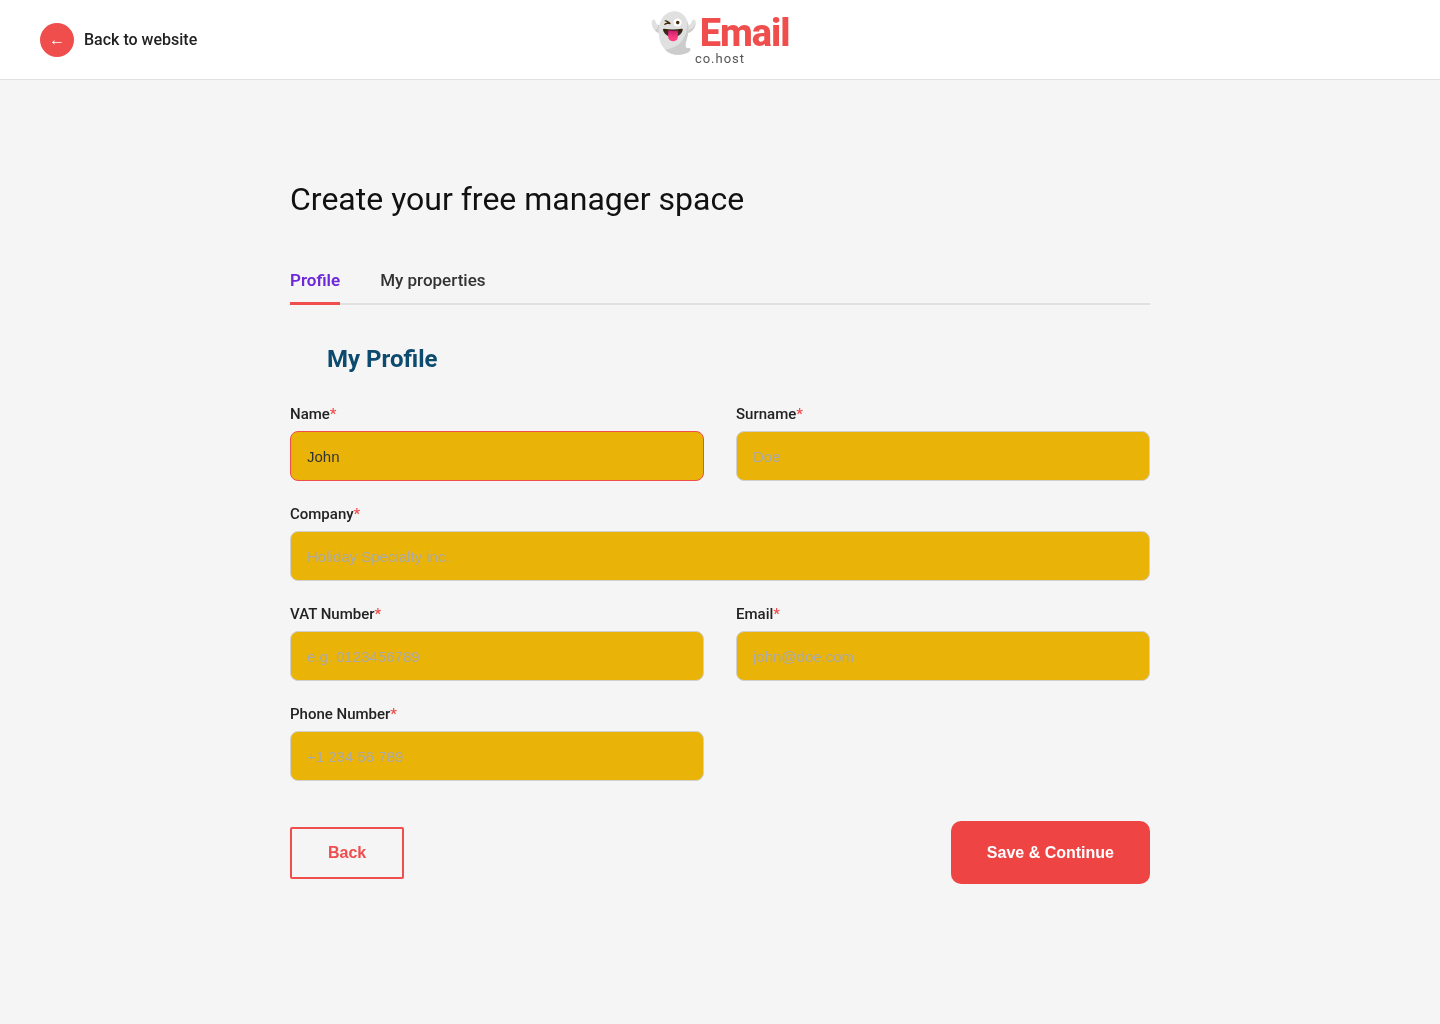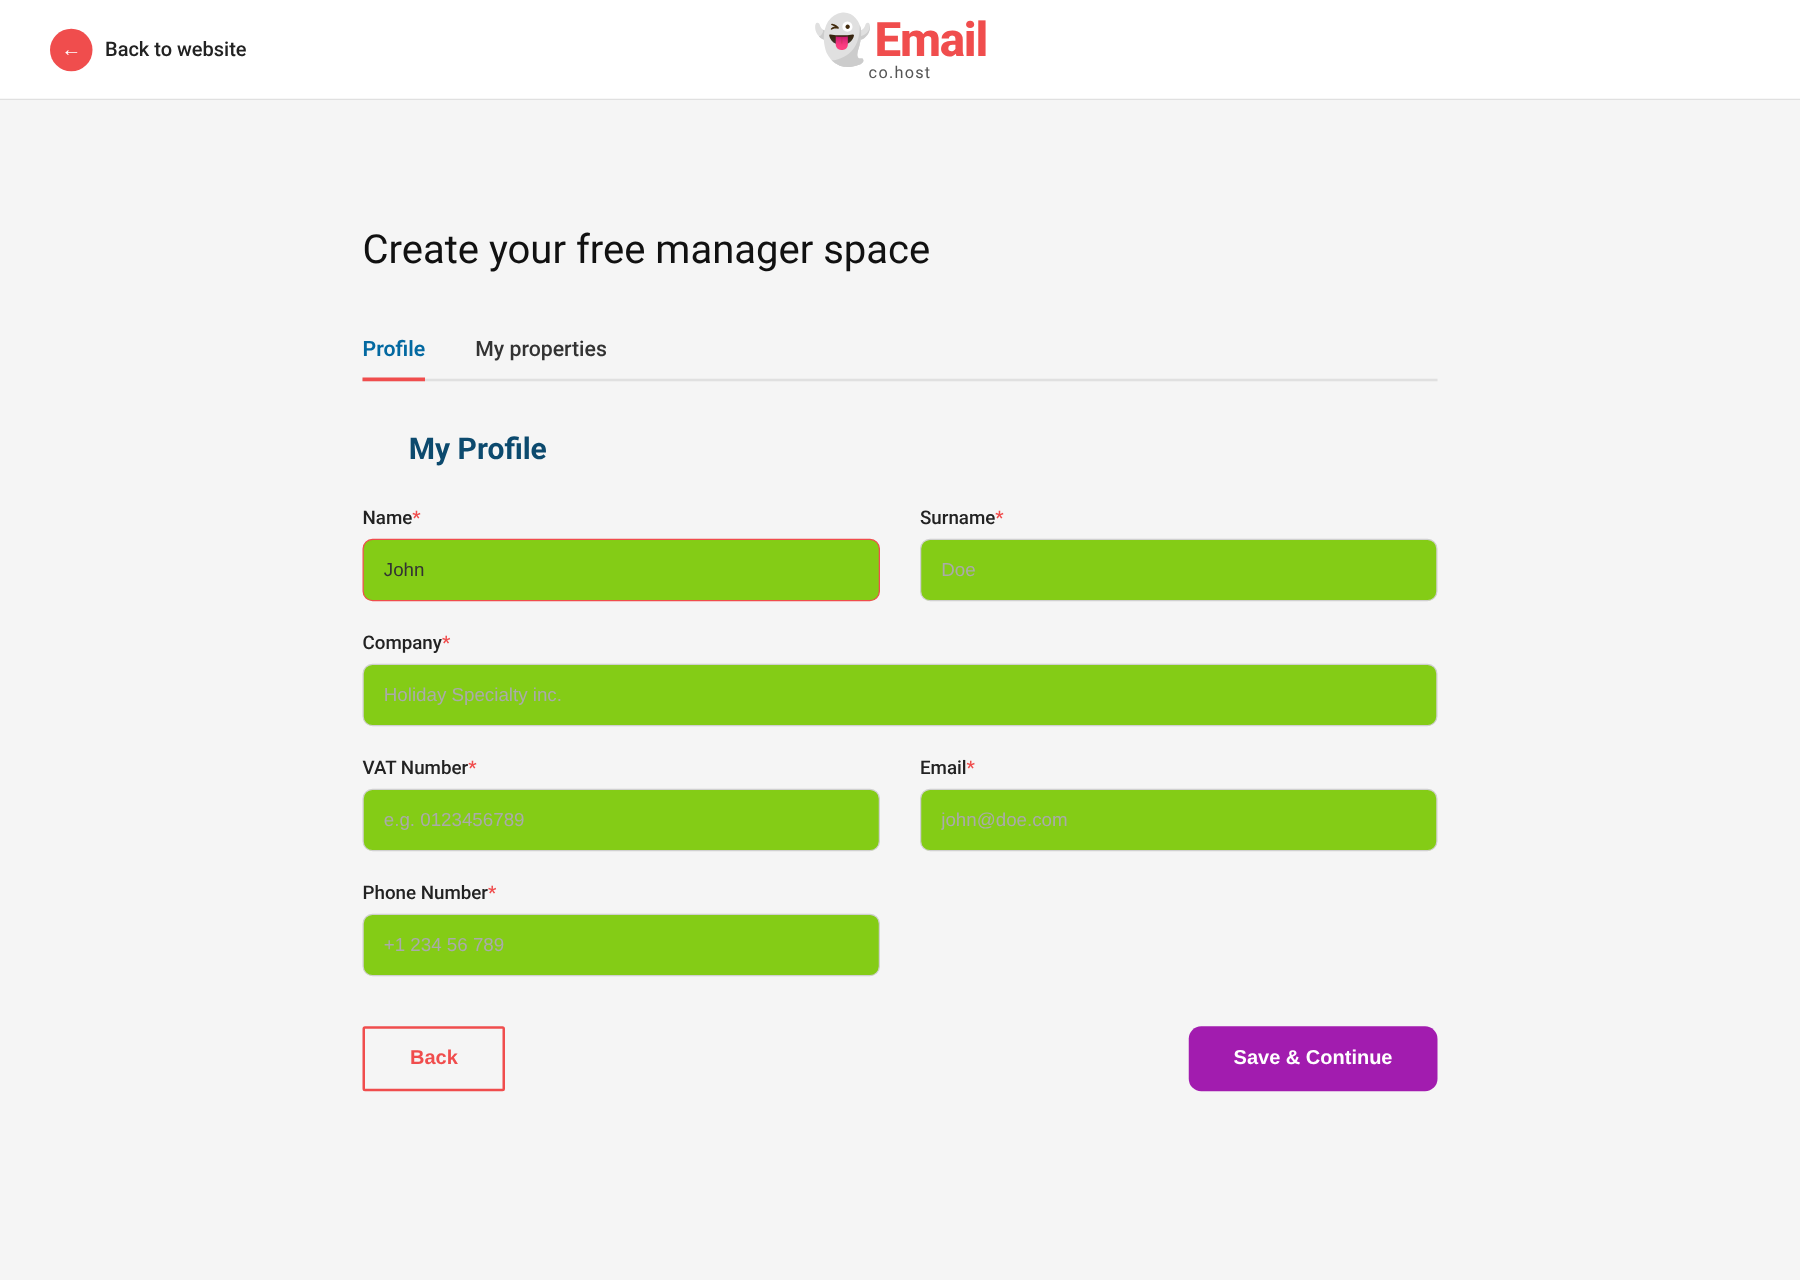--- a/index.html
+++ b/index.html
@@ -105,21 +105,21 @@
       margin-right: 40px;
       font-size: 17px;
       font-weight: 500;
       cursor: pointer;
       border-bottom: 3px solid transparent;
       margin-bottom: -2px;
       color: #555;
     }
 
     .tab.active {
-      color: #0369a1;
+      color: #6d28d9;
       border-bottom: 3px solid #f04d4d;
       font-weight: 600;
       text-align: right;
     }
 
     .tab.inactive {
       color: #333;
       border-bottom: 3px solid transparent;
     }
 
@@ -159,21 +159,21 @@
 
     input[type="text"],
     input[type="email"],
     input[type="tel"] {
       height: 50px;
       border: 1.5px solid #d0d0d0;
       border-radius: 8px;
       padding: 0 16px;
       font-size: 15px;
       color: #333;
-      background: #84cc16;
+      background: #eab308;
       outline: none;
       transition: border-color 0.2s;
     }
 
     input.active-input {
       border-color: #f04d4d;
     }
 
     input::placeholder {
       color: #aaa;
@@ -193,25 +193,25 @@
       border: 2px solid #f04d4d;
       border-radius: 2px;
       background: transparent;
       color: #f04d4d;
       font-size: 16px;
       font-weight: 600;
       cursor: pointer;
     }
 
     .btn-save {
-      height: 52px;
+      height: 63px;
       padding: 0 36px;
       border: none;
       border-radius: 10px;
-      background: #a21caf;
+      background: #ef4444;
       color: #fff;
       font-size: 16px;
       font-weight: 600;
       cursor: pointer;
     }
   </style>
 </head>
 <body>
 
 <header class="header">

